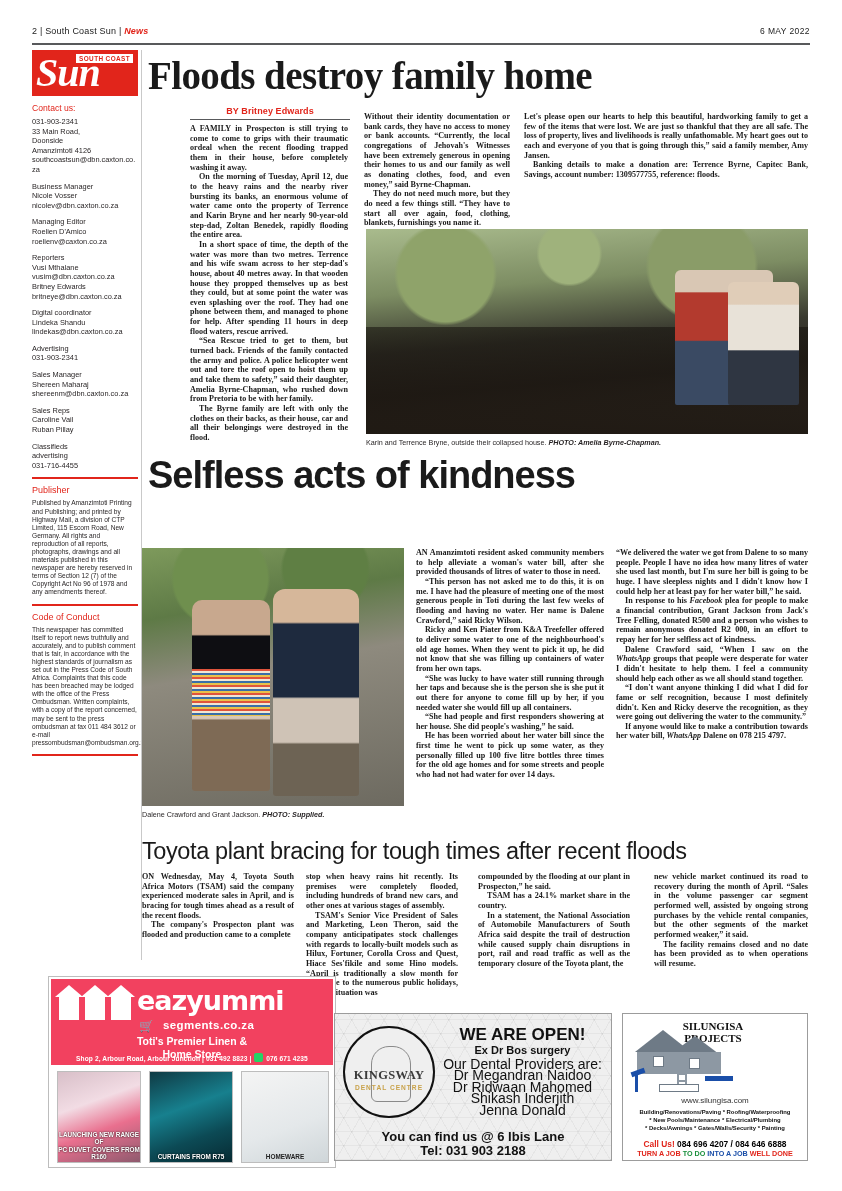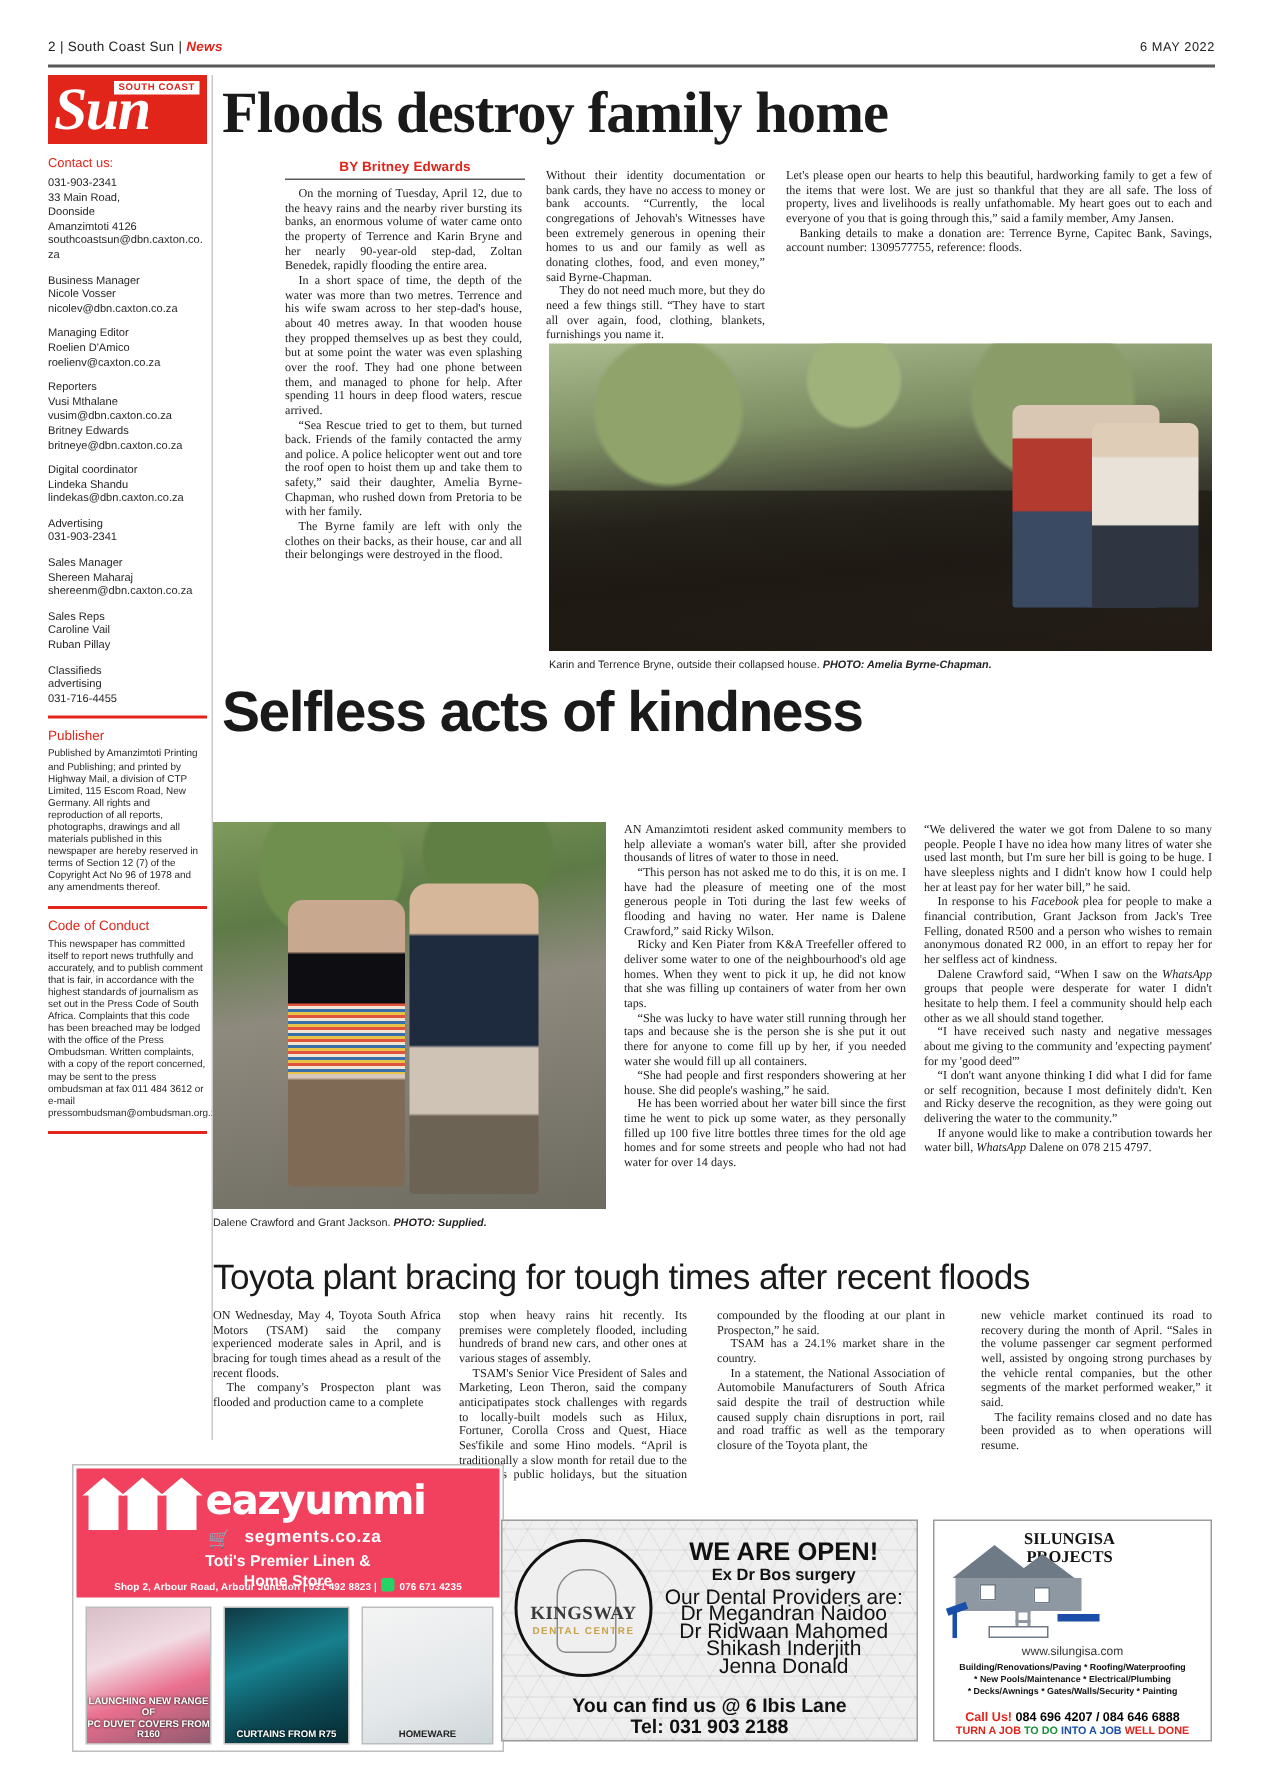--- a/index.html
+++ b/index.html
@@ -53,21 +53,21 @@
   h1.headline3 {
     font-family:"Liberation Sans", sans-serif;
     font-weight:normal; color:#1a1a1a; font-size:23.5px; line-height:26px;
     letter-spacing:-0.4px;
   }
   .byline { color:#e1251b; font-weight:bold; font-size:9px; letter-spacing:.1px;text-align:center; }
   .byrule { height:1px; background:#58595b; margin-top:3px; }
 
   .col { font-family:"Liberation Serif", serif; font-size:8.1px; line-height:9.65px;
          color:#1a1a1a; text-align:justify; }
-  .col p { text-indent:9px; margin:0; }
+  .col p { text-indent:9px; margin:0;font-weight:bold; }
   .col p.first { text-indent:0; }
   .col p i { font-style:italic; }
 
   .caption { font-size:7.2px; color:#231f20; font-family:"Liberation Sans", sans-serif; }
   .caption b { font-weight:bold; font-style:italic; }
 
   
   .photo { background:#6b6b5e; position:relative; overflow:hidden; }
   .ph1 { background:
       radial-gradient(circle at 18% 22%, #8fa36a 0 12%, transparent 13%),
@@ -223,20 +223,21 @@
   <div class="vrule" style="left:141px; top:50px; height:910px;"></div>
 
   <h1 class="headline" style="position:absolute; left:148px; top:55px; width:660px;">Floods destroy family home</h1>
 
   <div style="position:absolute; left:190px; top:106px; width:160px;">
     <div class="byline">BY Britney Edwards</div>
     <div class="byrule"></div>
   </div>
 
   <div class="col" style="position:absolute; left:190px; top:124px; width:158px;">
+    <p class="first">A FAMILY in Prospecton is still trying to come to come to grips with their traumatic ordeal when the recent flooding trapped them in their house, before completely washing it away.</p>
     <p>On the morning of Tuesday, April 12, due to the heavy rains and the nearby river bursting its banks, an enormous volume of water came onto the property of Terrence and Karin Bryne and her nearly 90-year-old step-dad, Zoltan Benedek, rapidly flooding the entire area.</p>
     <p>In a short space of time, the depth of the water was more than two metres. Terrence and his wife swam across to her step-dad's house, about 40 metres away. In that wooden house they propped themselves up as best they could, but at some point the water was even splashing over the roof. They had one phone between them, and managed to phone for help. After spending 11 hours in deep flood waters, rescue arrived.</p>
     <p>“Sea Rescue tried to get to them, but turned back. Friends of the family contacted the army and police. A police helicopter went out and tore the roof open to hoist them up and take them to safety,” said their daughter, Amelia Byrne-Chapman, who rushed down from Pretoria to be with her family.</p>
     <p>The Byrne family are left with only the clothes on their backs, as their house, car and all their belongings were destroyed in the flood.</p>
   </div>
 
   <div class="col" style="position:absolute; left:364px; top:112px; width:146px;">
     <p class="first">Without their identity documentation or bank cards, they have no access to money or bank accounts. “Currently, the local congregations of Jehovah's Witnesses have been extremely generous in opening their homes to us and our family as well as donating clothes, food, and even money,” said Byrne-Chapman.</p>
     <p>They do not need much more, but they do need a few things still. “They have to start all over again, food, clothing, blankets, furnishings you name it.</p>
   </div>
@@ -274,21 +275,20 @@
     <p>Ricky and Ken Piater from K&amp;A Treefeller offered to deliver some water to one of the neighbourhood's old age homes. When they went to pick it up, he did not know that she was filling up containers of water from her own taps.</p>
     <p>“She was lucky to have water still running through her taps and because she is the person she is she put it out there for anyone to come fill up by her, if you needed water she would fill up all containers.</p>
     <p>“She had people and first responders showering at her house. She did people's washing,” he said.</p>
     <p>He has been worried about her water bill since the first time he went to pick up some water, as they personally filled up 100 five litre bottles three times for the old age homes and for some streets and people who had not had water for over 14 days.</p>
   </div>
 
   <div class="col" style="position:absolute; left:616px; top:548px; width:192px;">
     <p class="first">“We delivered the water we got from Dalene to so many people. People I have no idea how many litres of water she used last month, but I'm sure her bill is going to be huge. I have sleepless nights and I didn't know how I could help her at least pay for her water bill,” he said.</p>
     <p>In response to his <i>Facebook</i> plea for people to make a financial contribution, Grant Jackson from Jack's Tree Felling, donated R500 and a person who wishes to remain anonymous donated R2 000, in an effort to repay her for her selfless act of kindness.</p>
     <p>Dalene Crawford said, “When I saw on the <i>WhatsApp</i> groups that people were desperate for water I didn't hesitate to help them. I feel a community should help each other as we all should stand together.</p>
-    <p>“I have received such nasty and negative messages about me giving to the community and 'expecting payment' for my 'good deed'”</p>
     <p>“I don't want anyone thinking I did what I did for fame or self recognition, because I most definitely didn't. Ken and Ricky deserve the recognition, as they were going out delivering the water to the community.”</p>
     <p>If anyone would like to make a contribution towards her water bill, <i>WhatsApp</i> Dalene on 078 215 4797.</p>
   </div>
 
   <h1 class="headline3" style="position:absolute; left:142px; top:838px; width:668px;">Toyota plant bracing for tough times after recent floods</h1>
 
   <div class="col" style="position:absolute; left:142px; top:872px; width:152px;">
     <p class="first">ON Wednesday, May 4, Toyota South Africa Motors (TSAM) said the company experienced moderate sales in April, and is bracing for tough times ahead as a result of the recent floods.</p>
     <p>The company's Prospecton plant was flooded and production came to a complete</p>
   </div>

